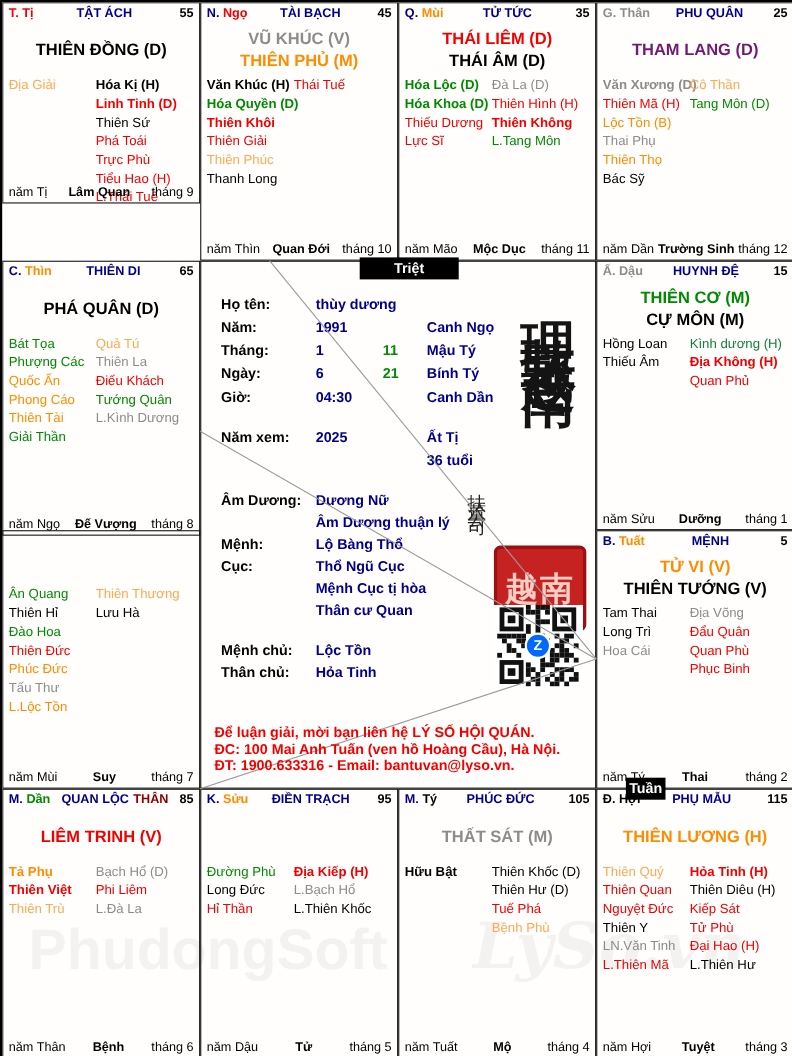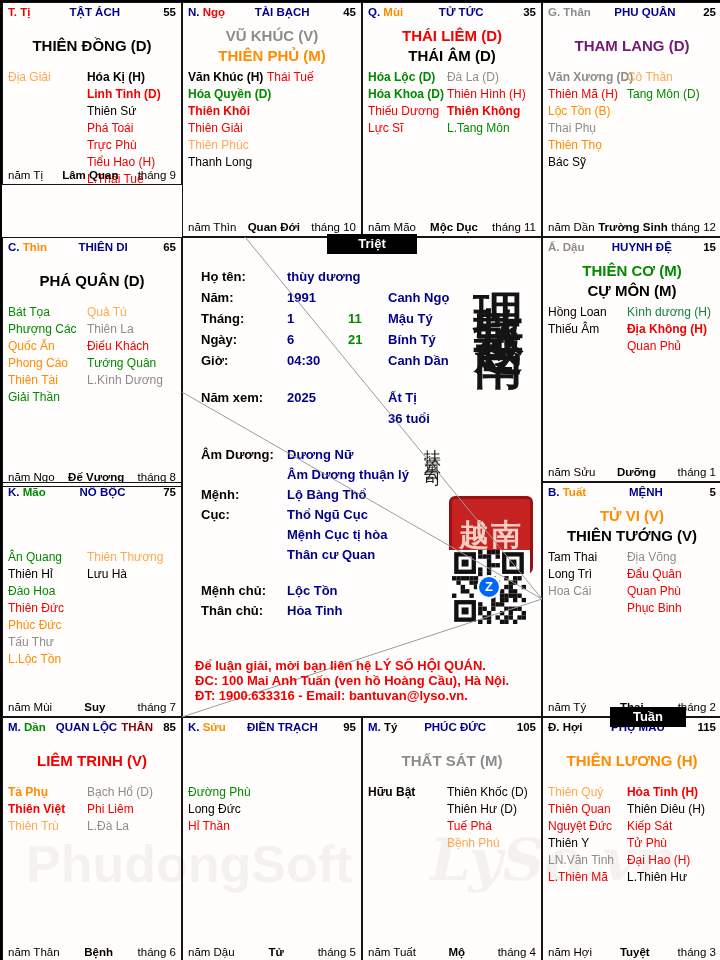--- a/index.html
+++ b/index.html
@@ -40,21 +40,21 @@
   .seal{position:absolute;right:8px;top:258px;width:78px;height:72px;background:#c62222;border:3px solid #9b1111;
         border-radius:6px;z-index:2;display:flex;align-items:center;justify-content:center;
         color:rgba(255,235,225,0.85);font-family:"DejaVu Serif",serif;font-size:30px;letter-spacing:2px;font-weight:bold;}
   .qr{position:absolute;left:265px;top:312px;width:82px;height:74px;background:#fff;z-index:4;}
   .qr svg{width:100%;height:100%;display:block;}
   .zalo{position:absolute;left:50%;top:50%;transform:translate(-50%,-50%);width:20px;height:20px;border-radius:50%;
         background:#0068FF;border:2px solid #fff;color:#fff;font-size:13px;font-weight:bold;line-height:20px;text-align:center;}
   .contact{position:absolute;left:12px;right:6px;top:420px;font-size:13px;font-weight:bold;color:#f20000;line-height:15px;white-space:nowrap;z-index:6;}
   .badge{position:absolute;background:#000;color:#fff;font-weight:bold;font-size:13px;line-height:19px;text-align:center;z-index:30;}
   #badge-triet{left:325px;top:232px;width:90px;height:20px;}
-  #badge-tuan{left:608px;top:705px;width:76px;height:20px;}
+  #badge-tuan{left:567px;top:705px;width:36px;height:20px;}
   .aspect-lines{position:absolute;left:0;top:0;z-index:5;pointer-events:none;}
 </style>
 </head>
 <body>
 
 <div class="board">
   <div class="wm wm-right">LySo.vn</div>
   <div class="wm wm-left">PhudongSoft</div>
 
   <div class="center">
@@ -430,25 +430,20 @@
           <div style="color: rgb(242, 0, 0);">Quan Phủ</div>
         </div>
     </div>
     <div class="cell-bottom">
       <span class="b-year">năm Sửu</span>
       <span class="b-stage">Dưỡng</span>
       <span class="b-month">tháng 1</span>
     </div>
   </div>
     <div class="cell" style="left: 0px; top: 480px; width: 180px; height: 235px;">
-    <div class="cell-header">
-      <span class="hdr-left"><span class="can" style="color: rgb(0, 0, 139);">K.</span> <span class="chi" style="color: rgb(0, 138, 0);">Mão</span></span>
-      <span class="hdr-mid"><span class="pal">NÔ BỘC</span><span class="pal2"></span></span>
-      <span class="hdr-num">75</span>
-    </div>
     <div class="main-stars"></div>
     <div class="star-cols">
       <div class="star-col left">
           <div style="color: rgb(0, 138, 0);">Ân Quang</div>
           <div style="color: rgb(0, 0, 0);">Thiên Hỉ</div>
           <div style="color: rgb(0, 138, 0);">Đào Hoa</div>
           <div style="color: rgb(242, 0, 0);">Thiên Đức</div>
           <div style="color: rgb(255, 140, 0);">Phúc Đức</div>
           <div style="color: rgb(140, 140, 140);">Tấu Thư</div>
           <div style="color: rgb(255, 140, 0);">L.Lộc Tồn</div>
@@ -526,20 +521,25 @@
       <span class="hdr-mid"><span class="pal">ĐIỀN TRẠCH</span><span class="pal2"></span></span>
       <span class="hdr-num">95</span>
     </div>
     <div class="main-stars"></div>
     <div class="star-cols">
       <div class="star-col left">
           <div style="color: rgb(0, 138, 0);">Đường Phù</div>
           <div style="color: rgb(0, 0, 0);">Long Đức</div>
           <div style="color: rgb(242, 0, 0);">Hỉ Thần</div>
         </div>
+      <div class="star-col right">
+          <div style="color: rgb(242, 0, 0); font-weight: bold;">Địa Kiếp (H)</div>
+          <div style="color: rgb(140, 140, 140);">L.Bạch Hổ</div>
+          <div style="color: rgb(0, 0, 0);">L.Thiên Khốc</div>
+        </div>
     </div>
     <div class="cell-bottom">
       <span class="b-year">năm Dậu</span>
       <span class="b-stage">Tử</span>
       <span class="b-month">tháng 5</span>
     </div>
   </div>
     <div class="cell" style="left: 360px; top: 715px; width: 180px; height: 245px;">
     <div class="cell-header">
       <span class="hdr-left"><span class="can" style="color: rgb(0, 0, 139);">M.</span> <span class="chi" style="color: rgb(0, 0, 0);">Tý</span></span>

